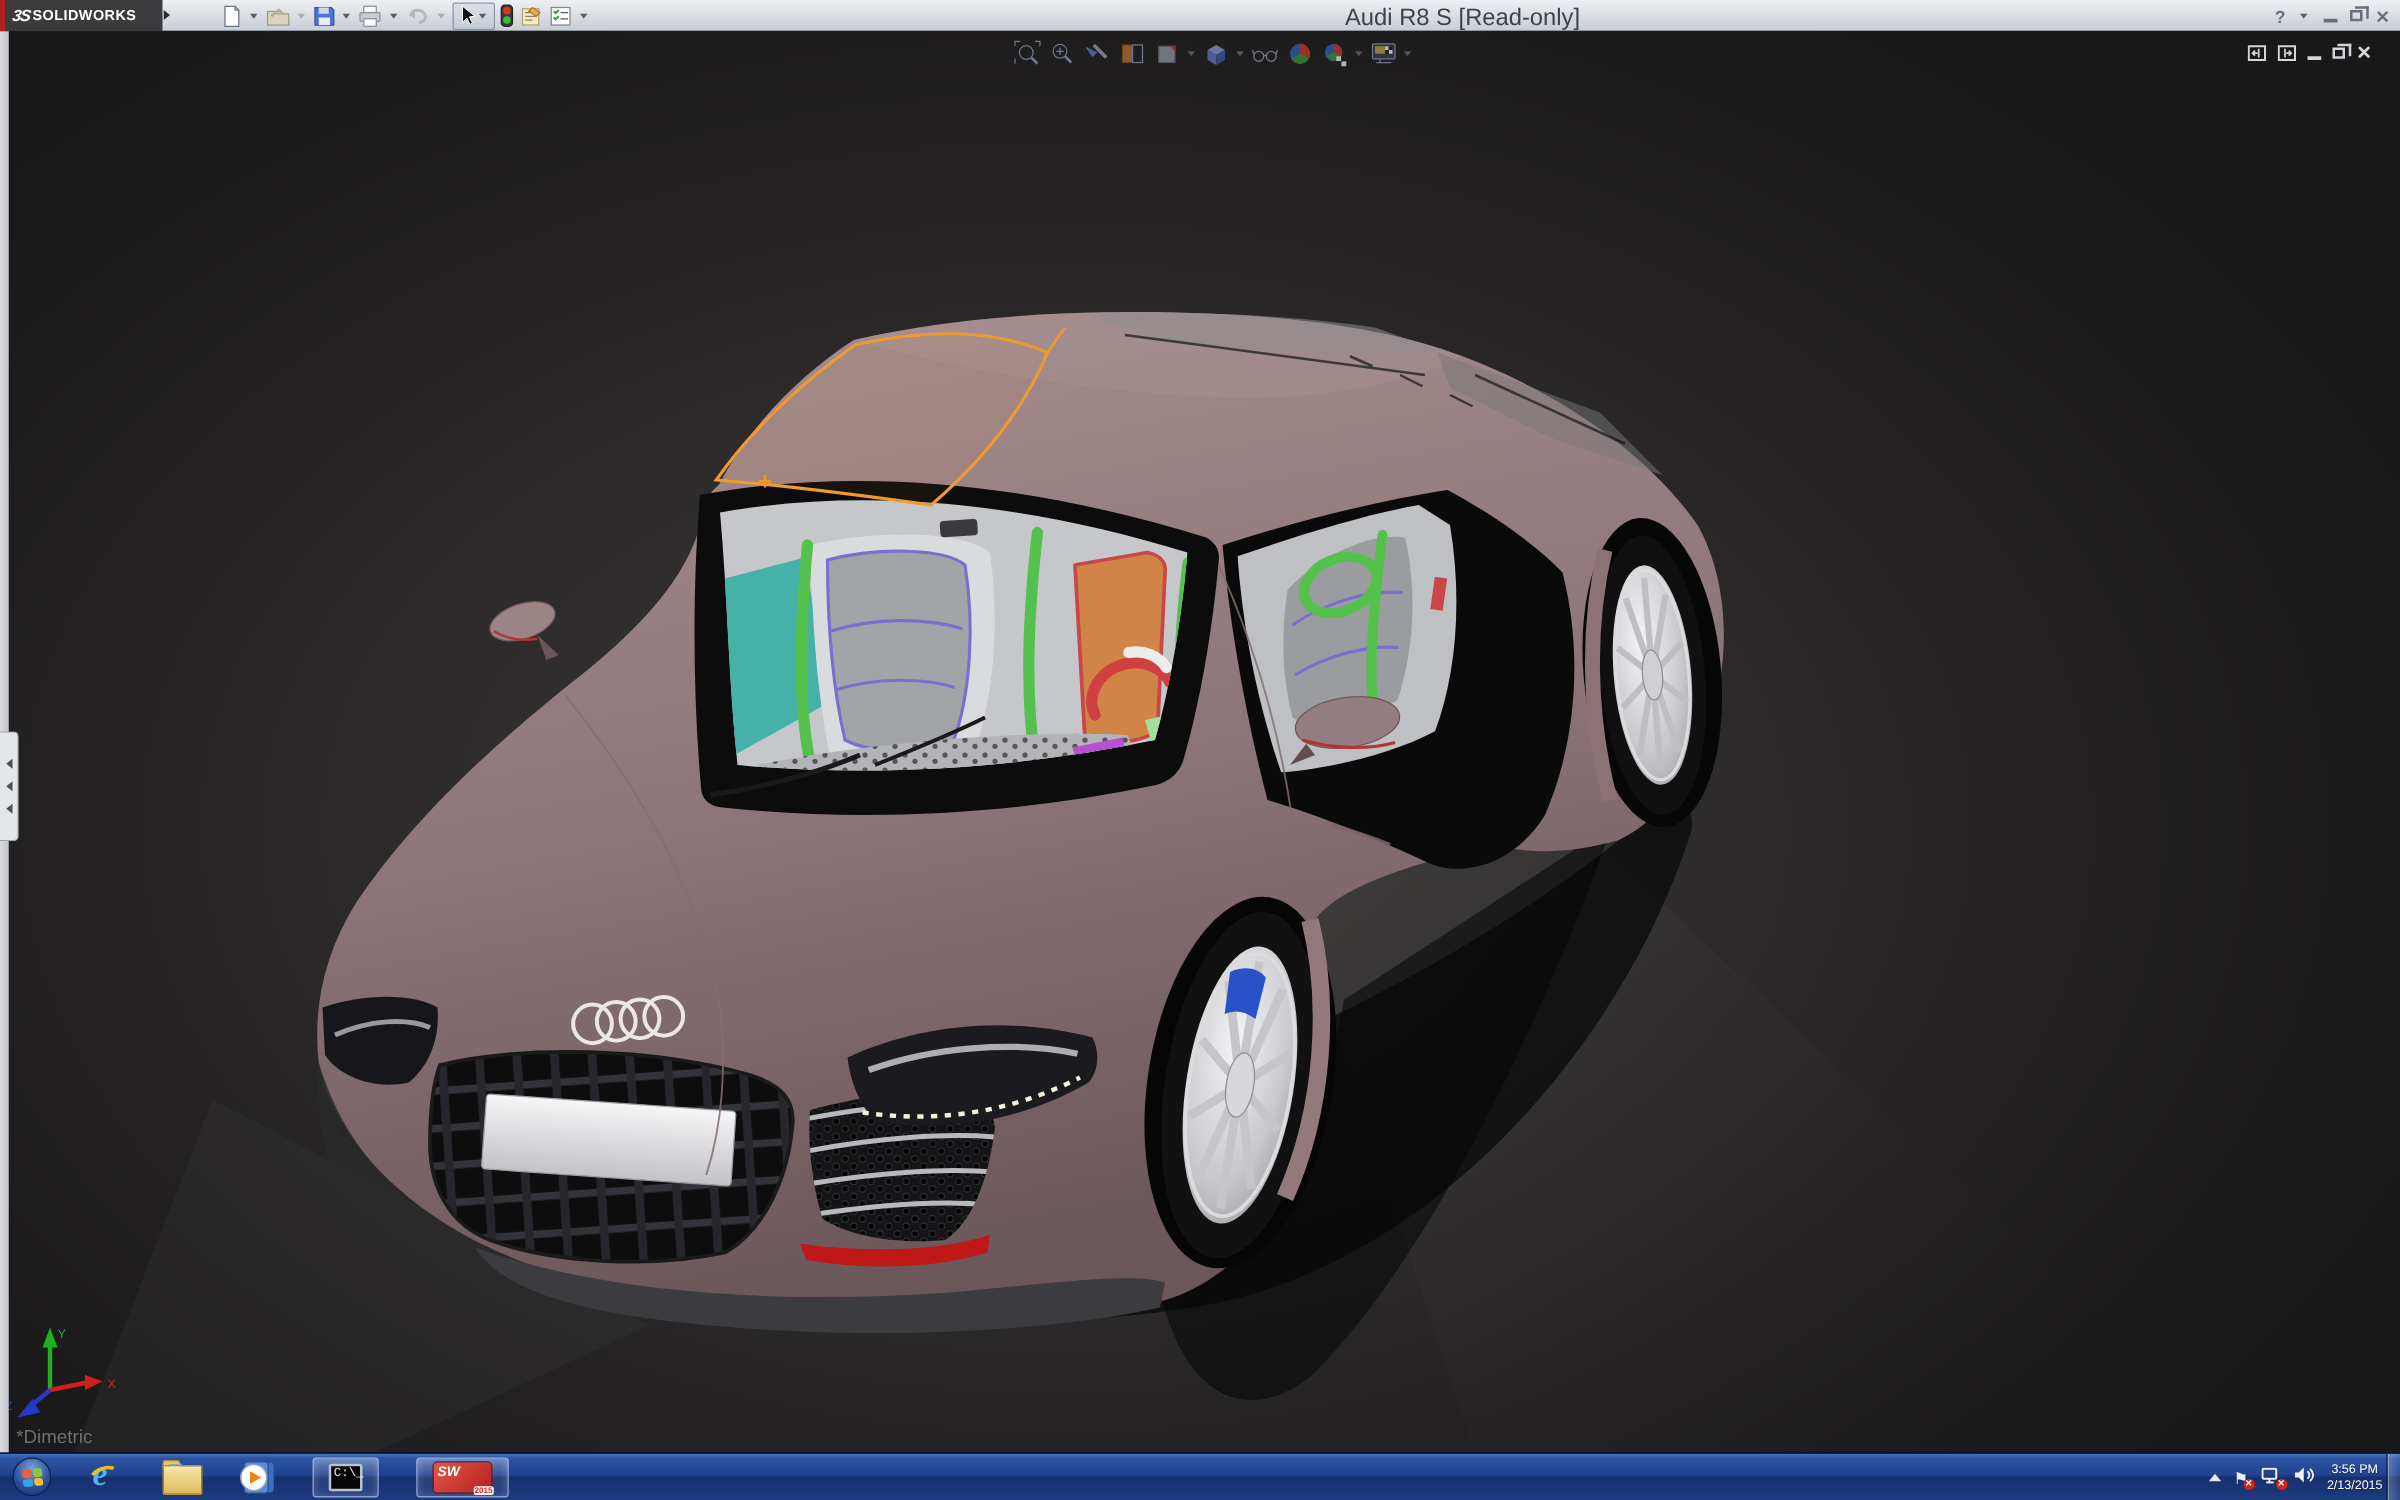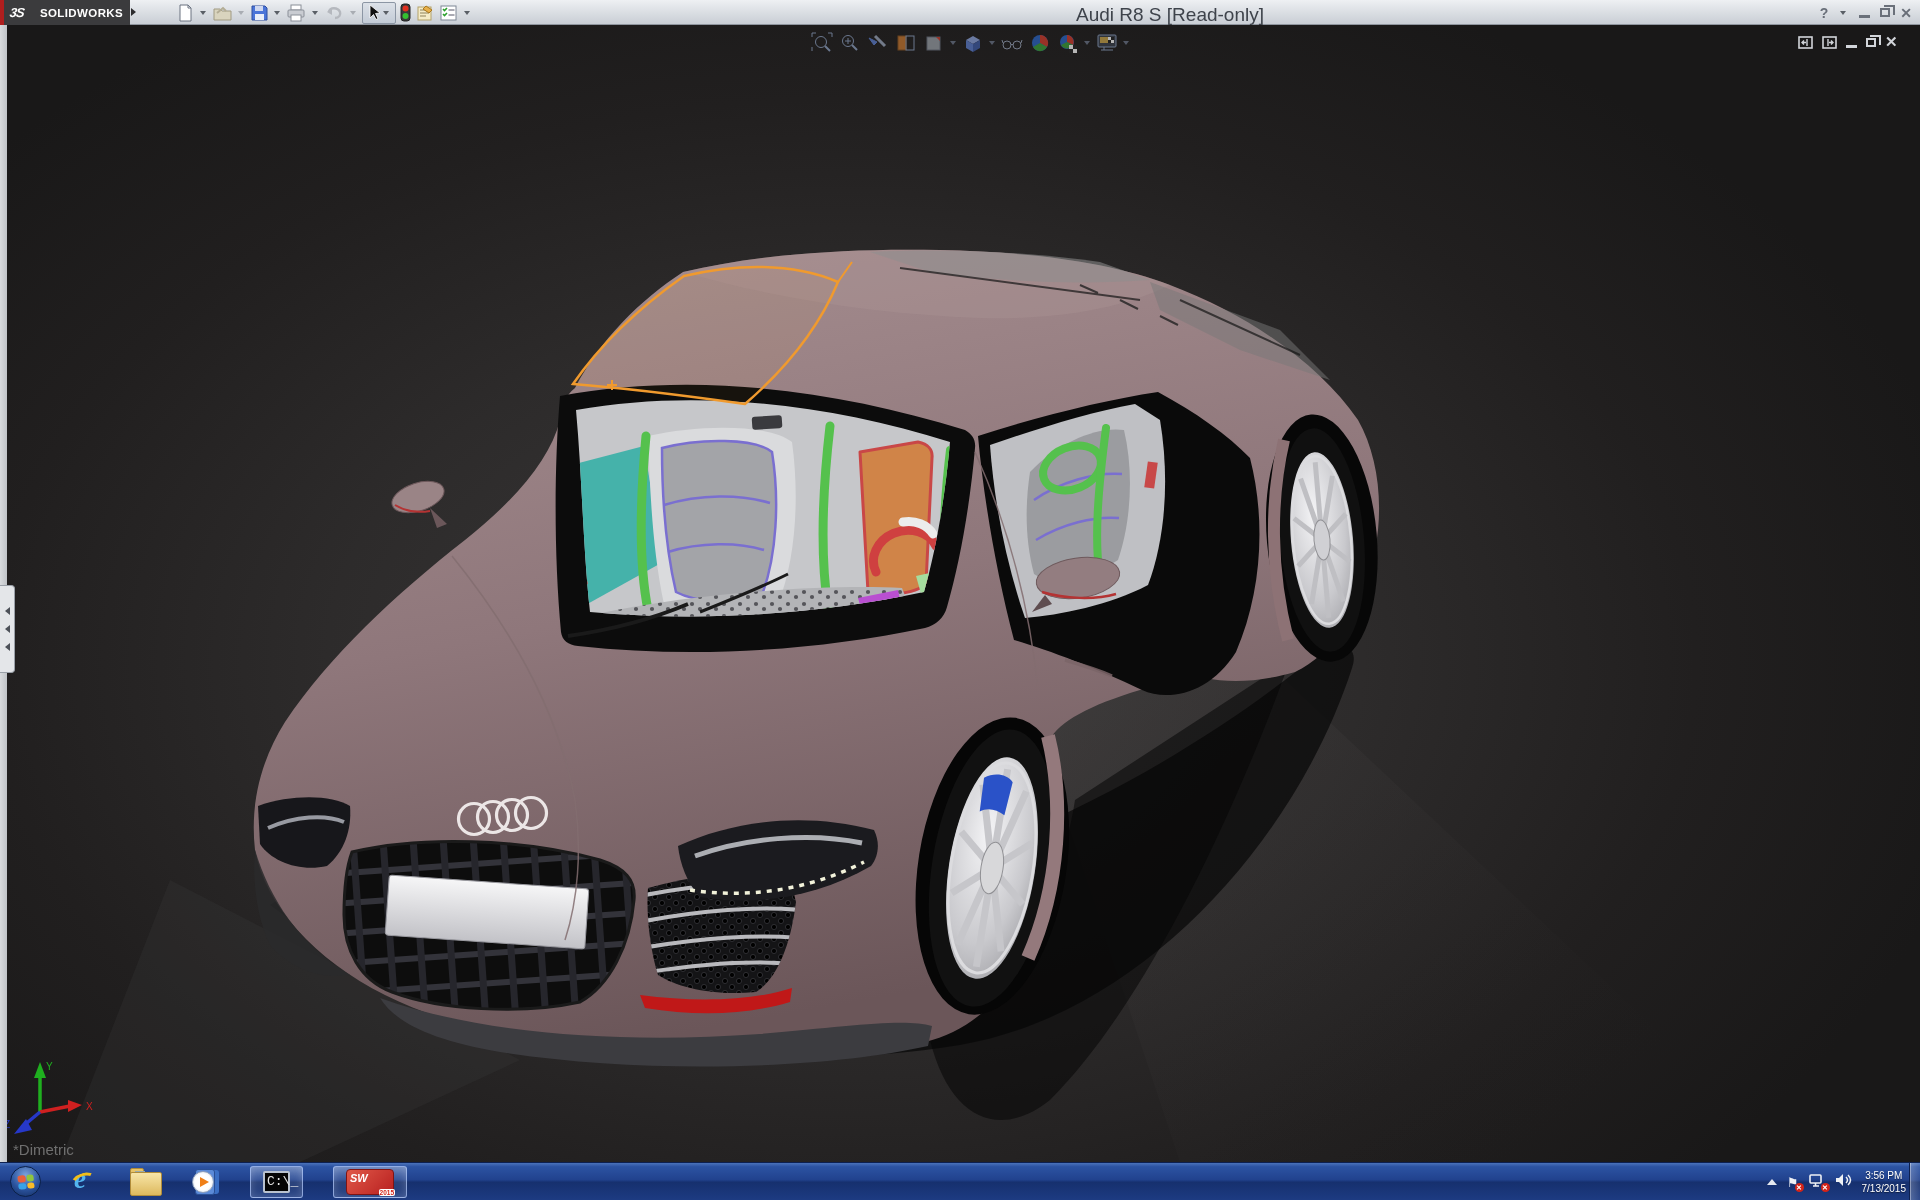--- a/index.html
+++ b/index.html
@@ -6,21 +6,21 @@
   *{box-sizing:border-box;}
   .screen{position:relative;width:1920px;height:1200px;overflow:hidden;font-family:"Liberation Sans",sans-serif;-webkit-font-smoothing:antialiased;}
 
   
   .titlebar{position:absolute;top:0;left:0;right:0;height:25px;
     background:linear-gradient(#eef0f3,#d9dde2 55%,#c9ced5);
     border-bottom:1px solid #8f959e;}
   .brand{position:absolute;left:0;top:0;width:130px;height:25px;background:#3b3b3d;display:flex;align-items:center;overflow:hidden;}
   .brand-red{position:absolute;left:0;top:0;width:4px;height:25px;background:#b01e1e;}
   .brand-3s{color:#fff;font-style:italic;font-weight:bold;font-size:13px;margin-left:10px;letter-spacing:-1px;transform:skewX(-8deg);}
-  .brand-text{color:#fff;font-size:11.5px;font-weight:bold;letter-spacing:.4px;margin-left:16px;}
+  .brand-text{color:#fff;font-size:11.5px;font-weight:bold;letter-spacing:.4px;margin-left:2px;}
   .brand-arrow{position:absolute;left:131px;top:8px;width:0;height:0;border-left:5px solid #2c2c2e;border-top:4px solid transparent;border-bottom:4px solid transparent;}
   .tbar-row{position:absolute;left:176px;top:1px;height:23px;display:flex;align-items:center;gap:3px;}
   .tbi{display:flex;align-items:center;height:22px;padding:0 1px;}
   .caret{width:0;height:0;border-top:4px solid #5a5f66;border-left:3.5px solid transparent;border-right:3.5px solid transparent;margin:0 3px 0 2px;}
   .caret.dim{border-top-color:#a9adb3;}
   .pressed-box{display:flex;align-items:center;height:22px;padding:0 3px;border:1px solid #8c96a4;border-radius:2px;background:linear-gradient(#dce1e8,#c3cbd6);}
   .tb-title{position:absolute;left:960px;top:4px;width:420px;text-align:center;font-size:19px;color:#3e434b;}
   .win-ctrls{position:absolute;right:8px;top:0;height:25px;display:flex;align-items:center;gap:10px;color:#686e78;}
   .win-ctrls .help{font-size:14px;font-weight:bold;}
   .glyph-min{width:11px;height:3px;background:#6a707a;margin-top:8px;}
@@ -66,21 +66,21 @@
   .folder-ico{position:relative;width:32px;height:24px;margin-top:3px;}
   .folder-ico .tab{position:absolute;left:0;top:-4px;width:14px;height:7px;background:#e8c468;border-radius:2px 2px 0 0;border:1px solid #b08c3a;}
   .folder-ico .body{position:absolute;inset:0;background:linear-gradient(#f8e6a8,#ddb95e);border:1px solid #b08c3a;border-radius:2px;}
   .folder-ico .doc{position:absolute;left:5px;top:-1px;width:10px;height:8px;background:#fff;border:1px solid #9aa;}
   .wmp-ico{position:relative;width:28px;height:28px;}
   .wmp-ico .d2{position:absolute;left:7px;top:2px;width:20px;height:24px;background:#3b6fc4;border-radius:3px;}
   .wmp-ico .d1{position:absolute;left:3px;top:1px;width:20px;height:26px;background:#5b8ad8;border-radius:3px;border:1px solid #2a4f94;}
   .wmp-ico .disc{position:absolute;left:0px;top:3px;width:22px;height:22px;border-radius:50%;background:radial-gradient(#ffffff 55%,#cdd6e4);border:1px solid #8fa0bc;}
   .wmp-ico .play{position:absolute;left:8px;top:9px;width:0;height:0;border-left:9px solid #f08018;border-top:5.5px solid transparent;border-bottom:5.5px solid transparent;}
   .task-btn{height:32px;margin-top:0px;padding:0 12px;display:flex;align-items:center;justify-content:center;border:1px solid rgba(185,208,255,.7);border-radius:3px;background:linear-gradient(rgba(255,255,255,.28),rgba(255,255,255,.10) 45%,rgba(255,255,255,.04));box-shadow:inset 0 0 8px rgba(255,255,255,.22);}
-  .cmd-ico{width:27px;height:22px;background:#050505;border:2px solid #b9c2cf;border-radius:2px;color:#e8e8e8;font-family:"Liberation Mono",monospace;font-size:13px;padding:1px 2px;}
+  .cmd-ico{width:27px;height:22px;background:#050505;border:2px solid #b9c2cf;border-radius:2px;color:#e8e8e8;font-family:"Liberation Mono",monospace;font-size:10px;padding:1px 2px;}
   .sw-ico{position:relative;width:48px;height:26px;background:linear-gradient(135deg,#e05848,#b82020);border-radius:4px;border:1px solid #7e1414;}
   .sw-ico .sw{position:absolute;left:3px;top:2px;color:#fff;font-weight:bold;font-size:11px;font-style:italic;}
   .sw-ico .yr{position:absolute;right:-2px;bottom:-2px;background:#fff;border-radius:2px;color:#d42418;font-weight:bold;font-size:6.5px;padding:0 1px;}
   .tray{position:absolute;right:14px;top:0;height:38px;display:flex;align-items:center;gap:10px;}
   .tray-arrow{width:0;height:0;border-bottom:6px solid #e6e9ef;border-left:5px solid transparent;border-right:5px solid transparent;}
   .tray-flag{position:relative;color:#eef1f5;font-size:13px;}
   .badge-x{position:absolute;right:-5px;bottom:-2px;width:9px;height:9px;border-radius:50%;background:#d42418;color:#fff;font-size:7px;line-height:9px;text-align:center;font-weight:bold;}
   .clock{color:#fff;font-size:10px;line-height:13px;text-align:center;text-shadow:0 1px 1px rgba(0,0,0,.5);}
   .show-desktop{position:absolute;right:0;top:0;width:11px;height:38px;background:linear-gradient(90deg,rgba(255,255,255,.25),rgba(255,255,255,.08));border-left:1px solid #0d2050;box-shadow:inset 1px 0 0 rgba(255,255,255,.35);}
 </style>
@@ -547,18 +547,18 @@
         <span class="badge-x">✕</span>
       </span>
       <span>
         <svg width="17" height="14">
             <path d="M1 5 h3 l4 -4 v12 l-4 -4 h-3 Z" fill="#eef1f5"></path>
             <path d="M11 4 q3 3 0 6 M13 2 q5 5 0 10" stroke="#eef1f5" fill="none" stroke-width="1.5"></path>
           </svg>
       </span>
       <div class="clock">
         <div>3:56 PM</div>
-        <div>7/13/2015</div>
+        <div>2/13/2015</div>
       </div>
     </div>
     <div class="show-desktop"></div>
   </footer>
 </div>
 
 </body></html>

